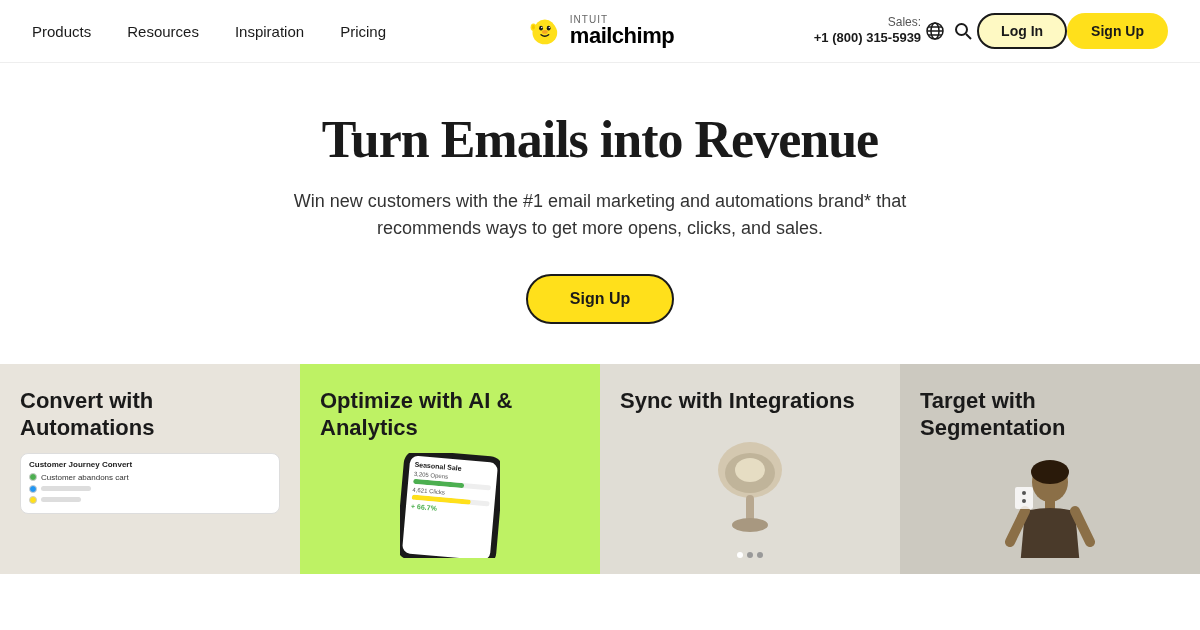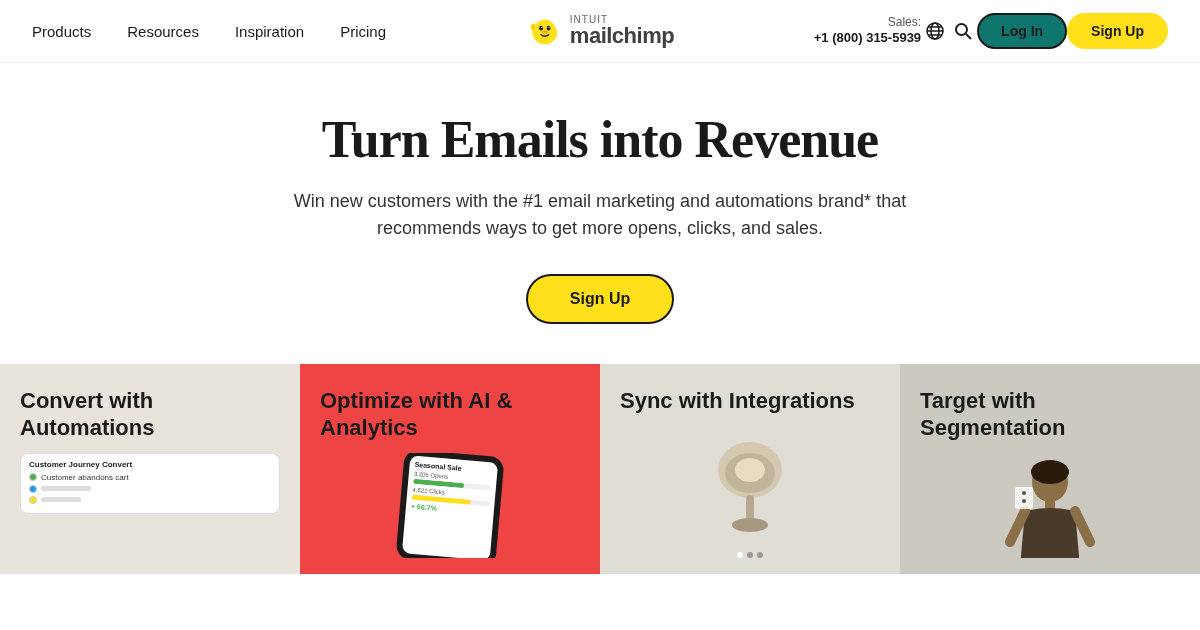--- a/index.html
+++ b/index.html
@@ -52,21 +52,21 @@
     }
     .logo-intuit {
       font-size: 10px;
       color: #666;
       letter-spacing: 1px;
       text-transform: uppercase;
     }
     .logo-mailchimp {
       font-size: 22px;
       font-weight: 700;
-      color: #404040;
+      color: #000000;
       letter-spacing: -0.5px;
     }
     .nav-right {
       display: flex;
       align-items: center;
     }
     .nav-sales {
       text-align: right;
       line-height: 1.3;
     }
@@ -85,21 +85,21 @@
       cursor: pointer;
       padding: 4px;
       display: flex;
       align-items: center;
       justify-content: center;
       color: #1a1a1a;
       font-size: 18px;
     }
     .btn-login {
       border: 2px solid #1a1a1a;
-      background: #0f766e;
+      background: #fef9c3;
       border-radius: 50px;
       padding: 8px 22px;
       font-size: 14px;
       font-weight: 600;
       cursor: pointer;
       color: #1a1a1a;
     }
     .btn-signup-nav {
       border: none;
       background: #ffe01b;
@@ -154,21 +154,21 @@
       height: 210px;
     }
     .feature-card {
       padding: 24px 20px 16px;
       position: relative;
       overflow: hidden;
       display: flex;
       flex-direction: column;
     }
     .feature-card:nth-child(1) { background: #e8e4dc; }
-    .feature-card:nth-child(2) { background: #ef4444; }
+    .feature-card:nth-child(2) { background: #bef264; align-items: center; }
     .feature-card:nth-child(3) { background: #e0ddd5; }
     .feature-card:nth-child(4) { background: #ccc9c0; }
 
     .feature-title {
       font-size: 22px;
       font-weight: 700;
       color: #1a1a1a;
       line-height: 1.2;
       margin-bottom: 12px;
       z-index: 2;

